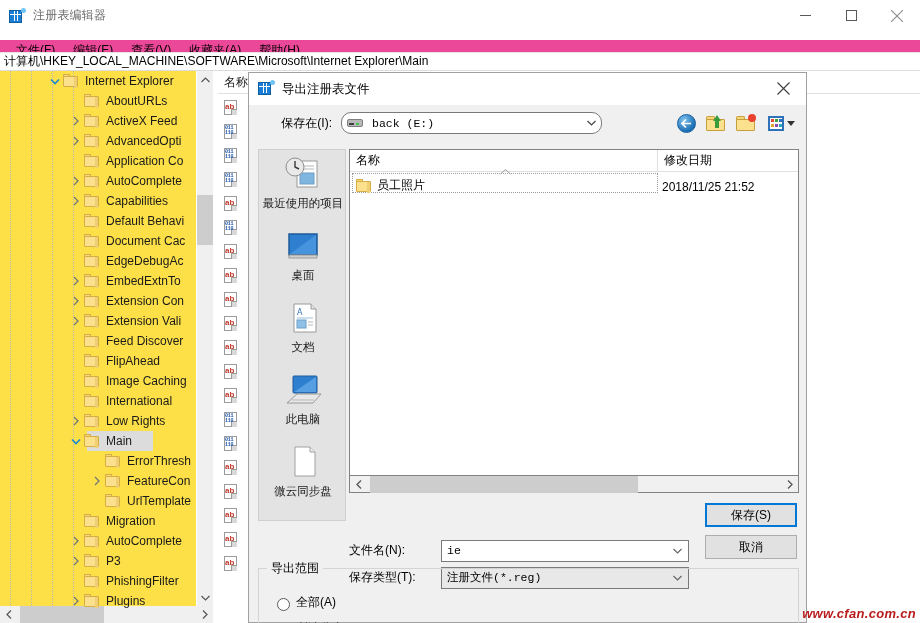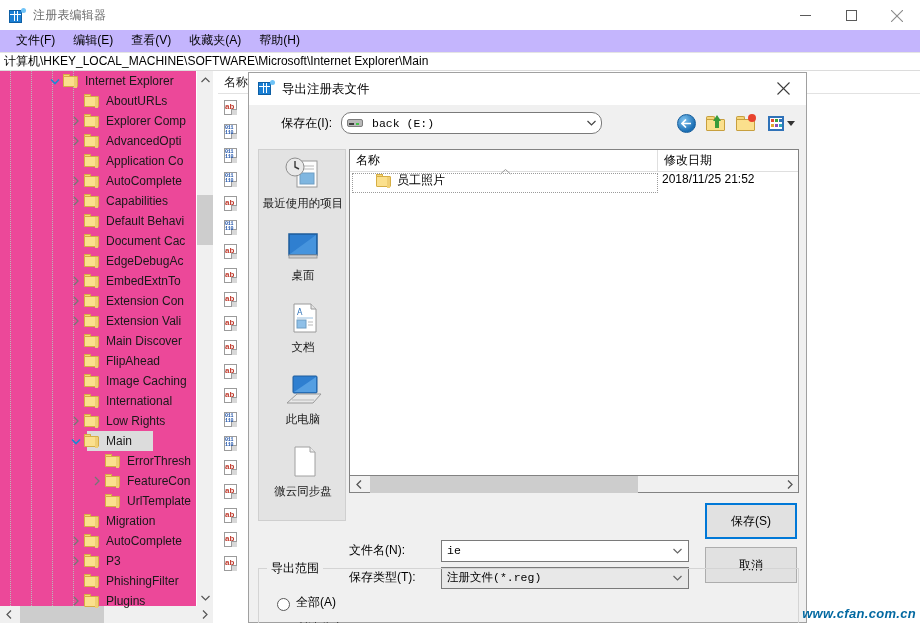--- a/index.html
+++ b/index.html
@@ -50,43 +50,43 @@
     position: absolute; right: 0; top: 0; height: 31px; display: flex;
   }
   .wc {
     width: 46px; height: 31px; display: flex; align-items: center; justify-content: center;
     color: #5a5a5a;
   }
   .wc svg { display: block; }
 
   
   .menubar {
-    position: absolute; left: 0; top: 30px; width: 920px; height: 22px;
-    background: #c4b5fd; display: flex; align-items: center; padding-left: 7px;
+    position: absolute; left: 0; top: 40px; width: 920px; height: 22px;
+    background: #ec4899; display: flex; align-items: center; padding-left: 7px;
   }
   .menuitem {
     font-size: 12px; color: #000; padding: 2px 9px 3px 9px; white-space: nowrap;
   }
 
   
   .addressbar {
     position: absolute; left: 0; top: 52px; width: 920px; height: 19px;
     background: #ffffff; border-top: 1px solid #e4e4e4; border-bottom: 1px solid #dcdcdc;
     display: flex; align-items: center;
   }
   .addresstext { font-size: 12px; color: #000; padding-left: 4px; white-space: nowrap; }
 
   
   .content {
     position: absolute; left: 0; top: 71px; width: 920px; height: 552px;
     background: #ffffff;
   }
   .treepane {
     position: absolute; left: 0; top: 0; width: 213px; height: 552px;
-    background: #ec4899; overflow: hidden;
+    background: #fde047; overflow: hidden;
     border-right: 0;
     text-decoration: underline;
   }
   .splitter {
     position: absolute; left: 213px; top: 0; width: 5px; height: 552px;
     background: #ffffff;
   }
   .listpane {
     position: absolute; left: 218px; top: 0; width: 702px; height: 552px;
     background: #ffffff; overflow: hidden;
@@ -267,21 +267,21 @@
     background: #ffffff; border: 1px solid #828282;
   }
   .fl-head { height: 22px; display: flex; border-bottom: 1px solid #dfdfdf; position: relative;}
   .fl-head .col {
     font-size: 12px; display:flex; align-items:center; padding-left: 6px; position:relative;
   }
   .fl-head .col.c1 { width: 308px; border-right: 1px solid #dfdfdf; }
   .fl-head .sorter {
     position:absolute; left: 150px; top: 17px; color:#888; font-size: 9px;
   }
-  .fl-row { height: 22px; display:flex; align-items:flex-start; position: relative; padding-left: 20px; }
+  .fl-row { height: 22px; display:flex; align-items:flex-end; position: relative; }
   .fl-row .selbox {
     position:absolute; left: 2px; top: 1px; width: 306px; height: 20px;
     border: 1px dotted #9b9b9b;
   }
   .fl-row .fname { font-size: 12px; display:flex; align-items:center; padding-left: 6px; position:relative; z-index:2;}
   .fl-row .fdate { position:absolute; left: 312px; font-size: 12px; }
   .fl-folder { width: 17px; height: 14px; margin-right: 4px; position:relative; }
 
   .fl-hscroll {
     position: absolute; left: 100px; top: 403px; width: 450px; height: 17px;
@@ -294,21 +294,21 @@
   .fcombo {
     width: 248px; height: 22px; border: 1px solid #7a7a7a; background: #fff;
     display:flex; align-items:center; position: relative;
   }
   .fcombo.gray { background: #e8e8e8; }
   .fcombo .fv { font-size: 11.5px; font-family: "Liberation Mono", monospace; padding-left: 5px; }
   .fcombo .carr { position:absolute; right:1px; top:0; width:20px; height:20px; display:flex;align-items:center;justify-content:center;color:#555;}
 
   .btns { position: absolute; right: 9px; top: 430px; width: 92px; }
   .btn {
-    width: 92px; height: 36px; display:flex; align-items:center; justify-content:center;
+    width: 92px; height: 24px; display:flex; align-items:center; justify-content:center;
     font-size: 12px; background: #e1e1e1; border: 1px solid #adadad;
   }
   .btn.primary { border: 2px solid #0078d7; background: #e1e1e1; margin-bottom: 8px; }
 
   .group {
     position: absolute; left: 9px; top: 495px; width: 541px; height: 110px;
     border: 1px solid #d4d4d4;
   }
   .group .glegend {
     position: absolute; left: 8px; top: -9px; background: #f0f0f0; padding: 0 4px;
@@ -318,21 +318,21 @@
   .radio {
     width: 13px; height: 13px; border-radius: 50%; border: 1px solid #5a5a5a;
     background: #fff; margin-right: 6px; position: relative; flex:none;
   }
   .radio.on:after {
     content:''; position:absolute; left:3px; top:3px; width:5px; height:5px;
     border-radius:50%; background:#000;
   }
   .watermark {
     position: absolute; right: 4px; bottom: 2px; font-size: 13px;
-    font-style: italic; font-weight: bold; color: #0369a1;
+    font-style: italic; font-weight: bold; color: #b91c1c;
     letter-spacing: .3px; font-family: "Liberation Sans", sans-serif;
   }
 </style>
 </head>
 <body>
 
 <div id="app">
 
   <div class="titlebar">
     <span class="tb-icon">
@@ -407,21 +407,21 @@
             <span style="display:inline-block;width:68px;flex:none;"></span>
             <span class="chev ">
               <svg width="7" height="10" viewBox="0 0 7 10">
                 <path d="M1 1 L5 5 L1 9" fill="none" stroke="currentColor" stroke-width="1.3"></path>
               </svg>
             </span>
             <span class="folder">
               <span class="tab"></span>
               <span class="bd"></span>
             </span>
-            <span class="tlabel">Explorer Comp</span>
+            <span class="tlabel">ActiveX Feed</span>
           </div>
           <div class="trow">
             <span style="display:inline-block;width:68px;flex:none;"></span>
             <span class="chev ">
               <svg width="7" height="10" viewBox="0 0 7 10">
                 <path d="M1 1 L5 5 L1 9" fill="none" stroke="currentColor" stroke-width="1.3"></path>
               </svg>
             </span>
             <span class="folder">
               <span class="tab"></span>
@@ -530,21 +530,21 @@
             </span>
             <span class="tlabel">Extension Vali</span>
           </div>
           <div class="trow">
             <span style="display:inline-block;width:68px;flex:none;"></span>
             <span class="chev "></span>
             <span class="folder">
               <span class="tab"></span>
               <span class="bd"></span>
             </span>
-            <span class="tlabel">Main Discover</span>
+            <span class="tlabel">Feed Discover</span>
           </div>
           <div class="trow">
             <span style="display:inline-block;width:68px;flex:none;"></span>
             <span class="chev "></span>
             <span class="folder">
               <span class="tab"></span>
               <span class="bd"></span>
             </span>
             <span class="tlabel">FlipAhead</span>
           </div>

